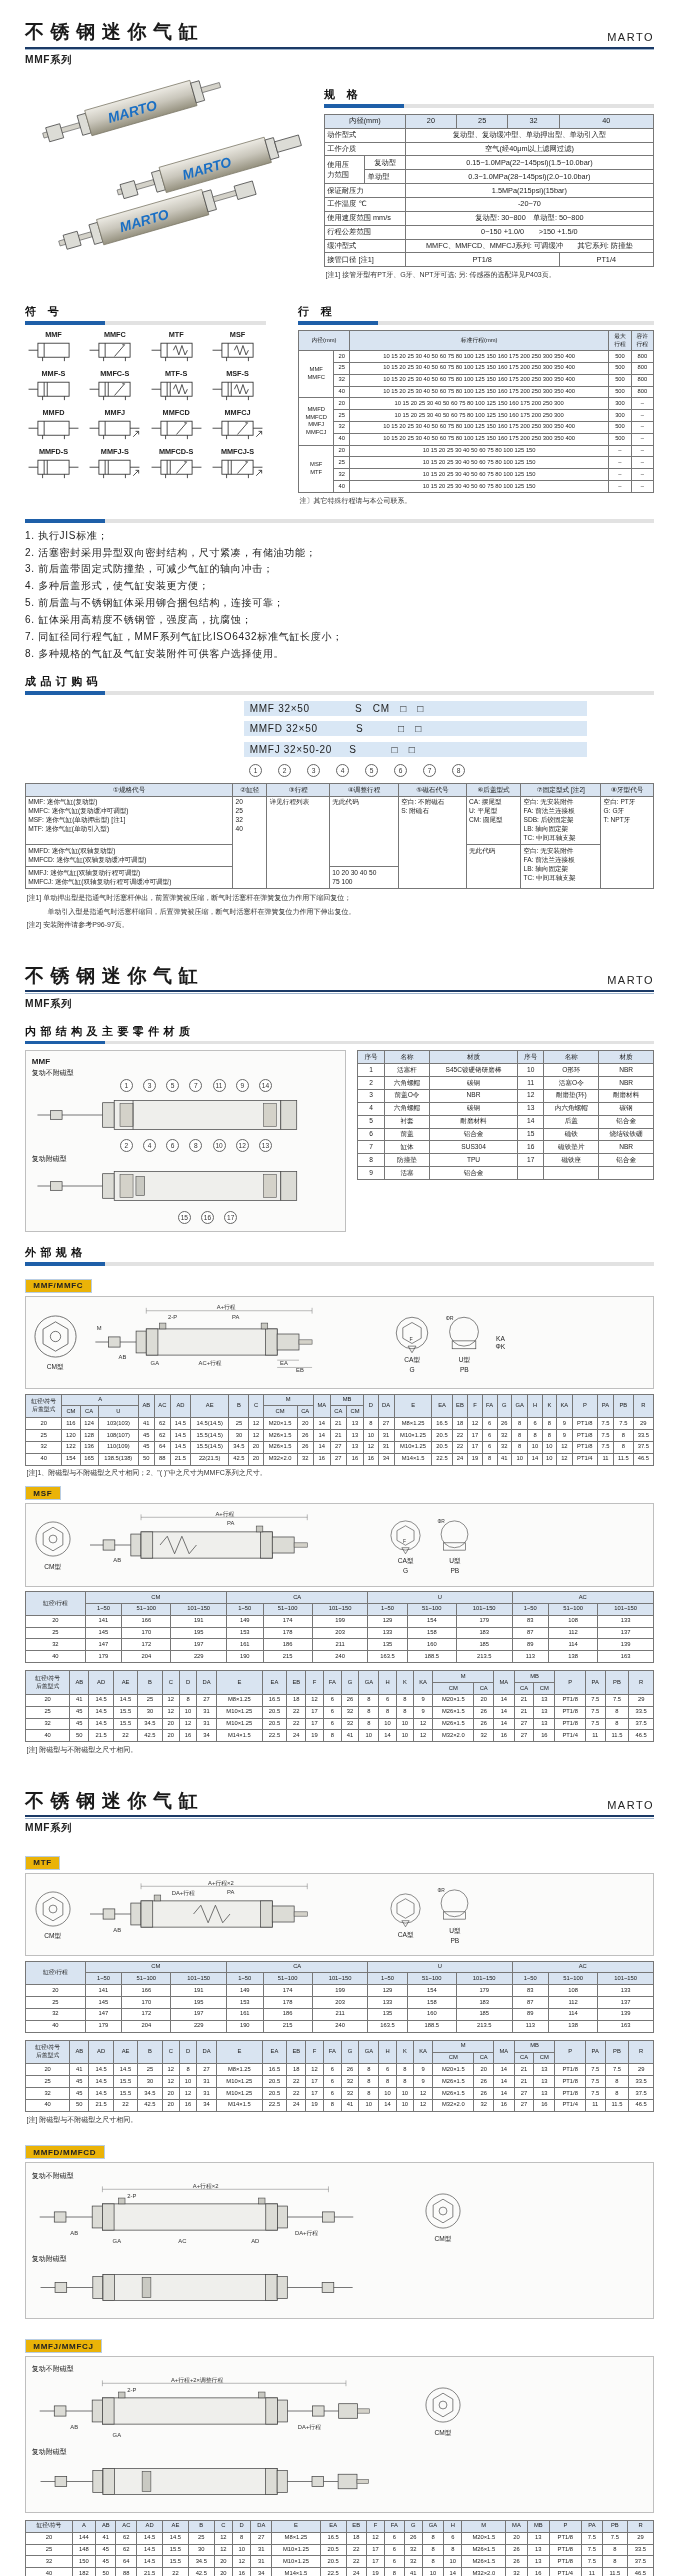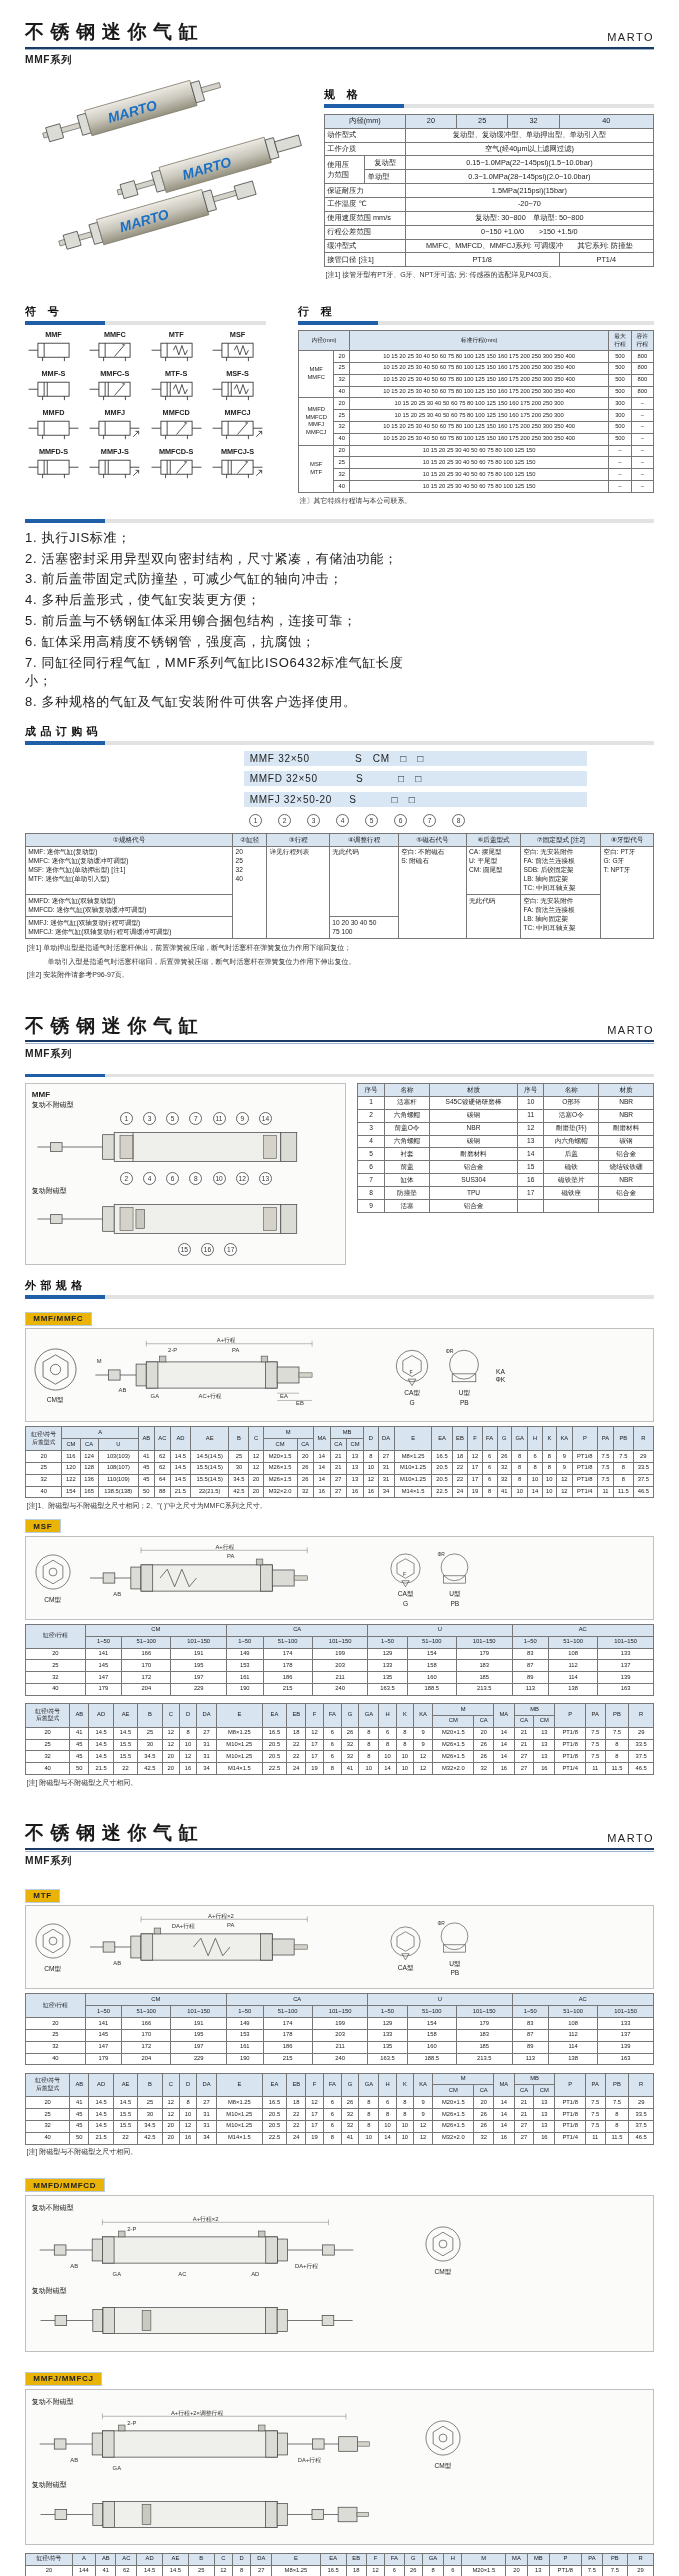--- a/index.html
+++ b/index.html
@@ -48,21 +48,21 @@
   .sym svg .st{stroke:#333;fill:none;stroke-width:1.1px;}
   .sym .g-cushion,.sym .g-spring,.sym .g-dbl,.sym .g-mag,.sym .g-adj{display:none;}
   .sym.cushion .g-cushion{display:inline;}
   .sym.spring .g-spring{display:inline;}
   .sym.dbl .g-dbl{display:inline;}
   .sym.mag .g-mag{display:inline;}
   .sym.adj .g-adj{display:inline;}
 
   
   .features-list{list-style:none;margin:1.5px 0 0 0;padding:0;max-width:380px;}
-  .features-list li{font-size:13px;margin:2.9px 0;letter-spacing:0.7px;}
+  .features-list li{font-size:10px;margin:2.9px 0;letter-spacing:0.7px;}
 
   
   .order-ex{margin:4.4px 0 1.5px 219px;width:343px;}
   .order-line{background:#d9e7f5;font-size:10px;white-space:pre;padding:2.2px 5.8px;margin-bottom:5.1px;letter-spacing:0.7px;}
   .order-circles{display:flex;gap:16px;margin:7.3px 0 5.8px 224px;}
   .co{width:11px;height:11px;border:0.7px solid #666;border-radius:50%;font-size:6.6px;display:inline-flex;align-items:center;justify-content:center;color:#333;background:#fff;}
   .order-table td{vertical-align:top;text-align:left !important;}
   .order-table td,.order-table th{font-size:6.6px;}
   .order-notes{margin-top:4.4px;}
 
@@ -863,20 +863,21 @@
   <div class="pg">
     <div class="hdr-row">
       <div class="hdr-title">不锈钢迷你气缸</div>
       <div class="hdr-brand">MARTO</div>
     </div>
     <div class="hdr-rule"></div>
     <div class="hdr-rule2"></div>
     <div class="hdr-series">MMF系列</div>
 
     <div class="sec">
+      <div class="sec-t">内部结构及主要零件材质</div>
       <div class="sec-bar"></div>
 
       <div class="int-flex">
         <div class="int-diagram diagram-box">
           <div class="d-series">MMF</div>
           <div class="int-label">复动不附磁型</div>
           <div class="callouts">
 
           <span class="co">1</span>
               <span class="co">3</span>

